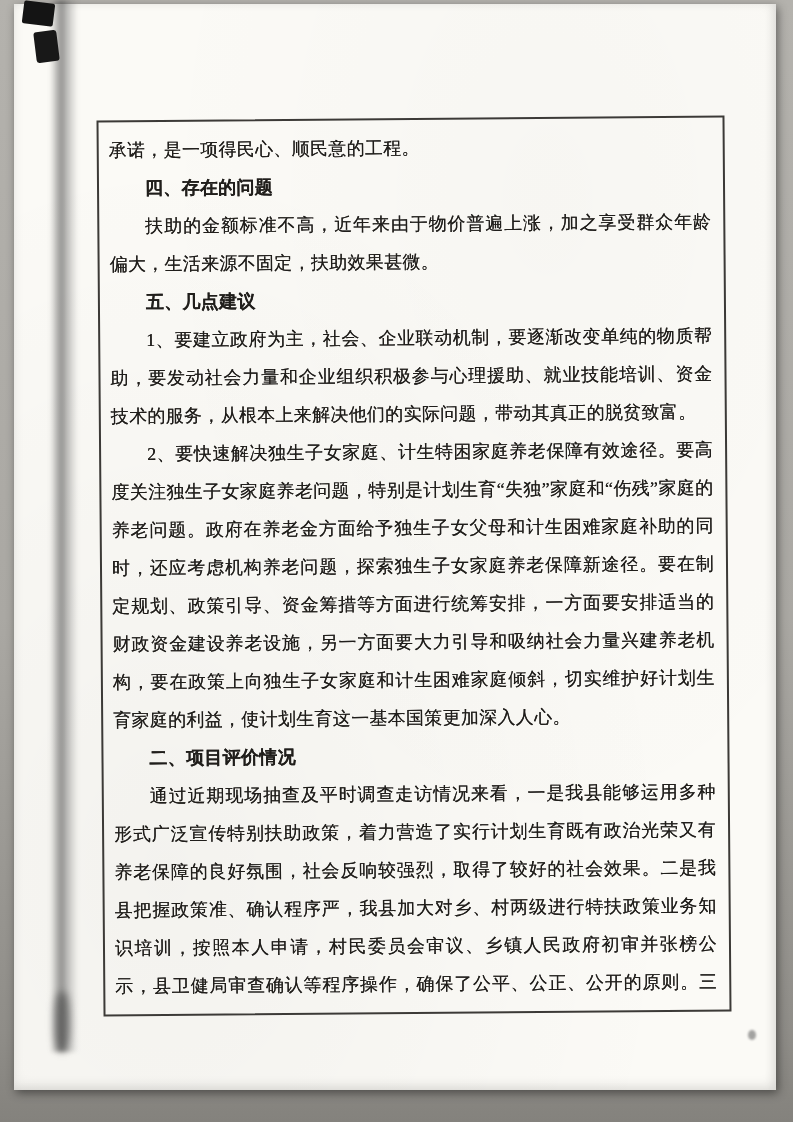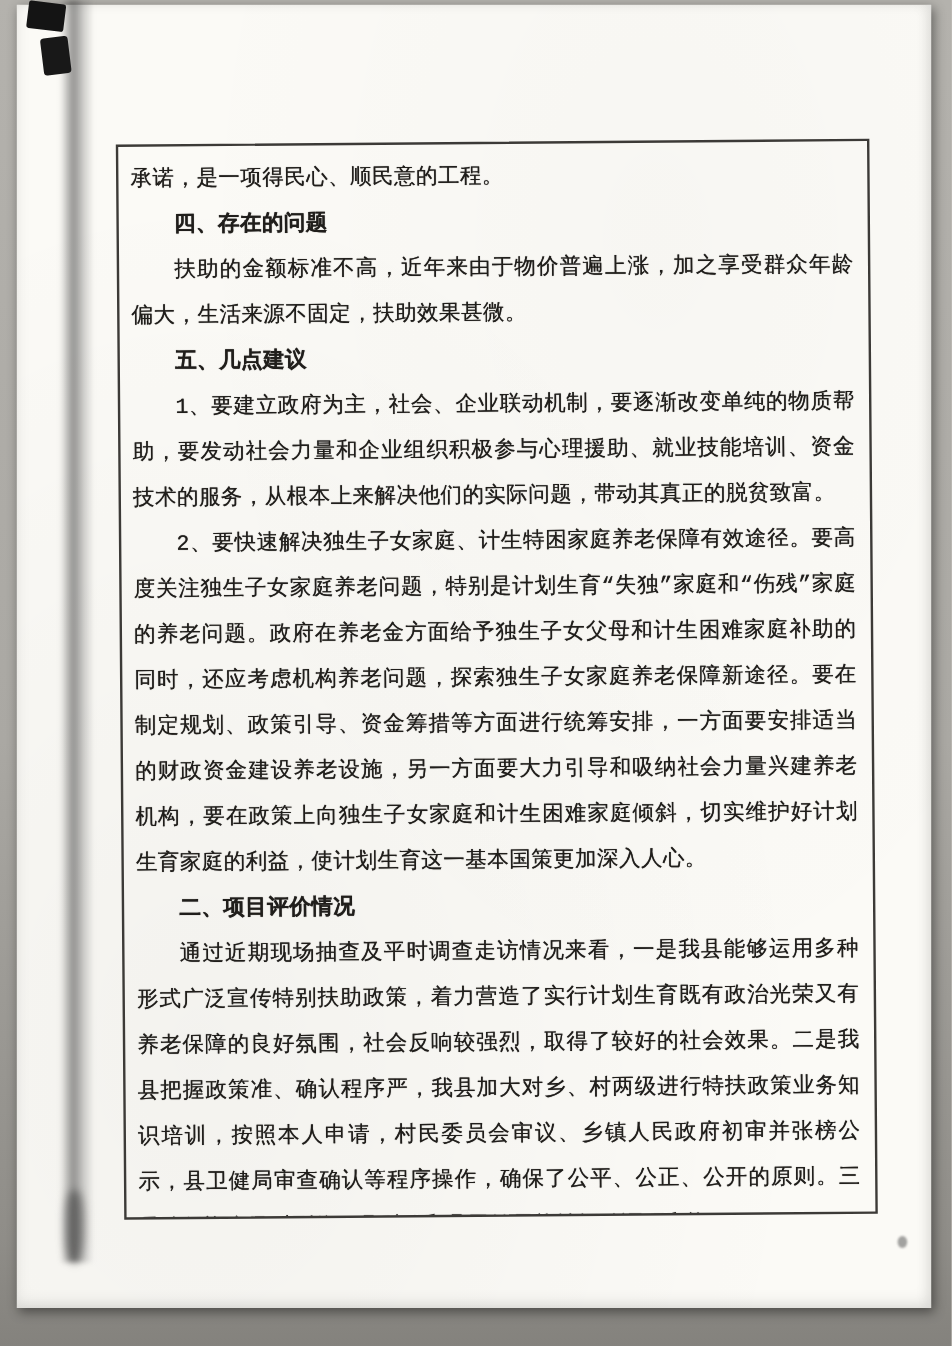--- a/index.html
+++ b/index.html
@@ -19,21 +19,20 @@
   .page {
     position: absolute; left: 14px; top: 4px;
     width: 762px; height: 1086px;
     background:
       radial-gradient(ellipse at 70% 18%, rgba(0,0,0,0.015), transparent 55%),
       radial-gradient(ellipse at 20% 80%, rgba(0,0,0,0.03), transparent 60%),
       #fbfaf6;
     box-shadow: inset -4px 0 10px rgba(0,0,0,0.07),
                 inset 0 -5px 12px rgba(0,0,0,0.08),
                 2px 3px 9px rgba(0,0,0,0.45);
-    font-family: Liberation Mono, monospace;
   }
   
   .spine-smudge {
     position: absolute; left: 50px; top: 0;
     width: 28px; height: 1052px;
     background: linear-gradient(to right,
       rgba(40,40,40,0.0) 0%,
       rgba(60,60,60,0.55) 40%,
       rgba(95,95,95,0.28) 70%,
       rgba(0,0,0,0) 100%);

